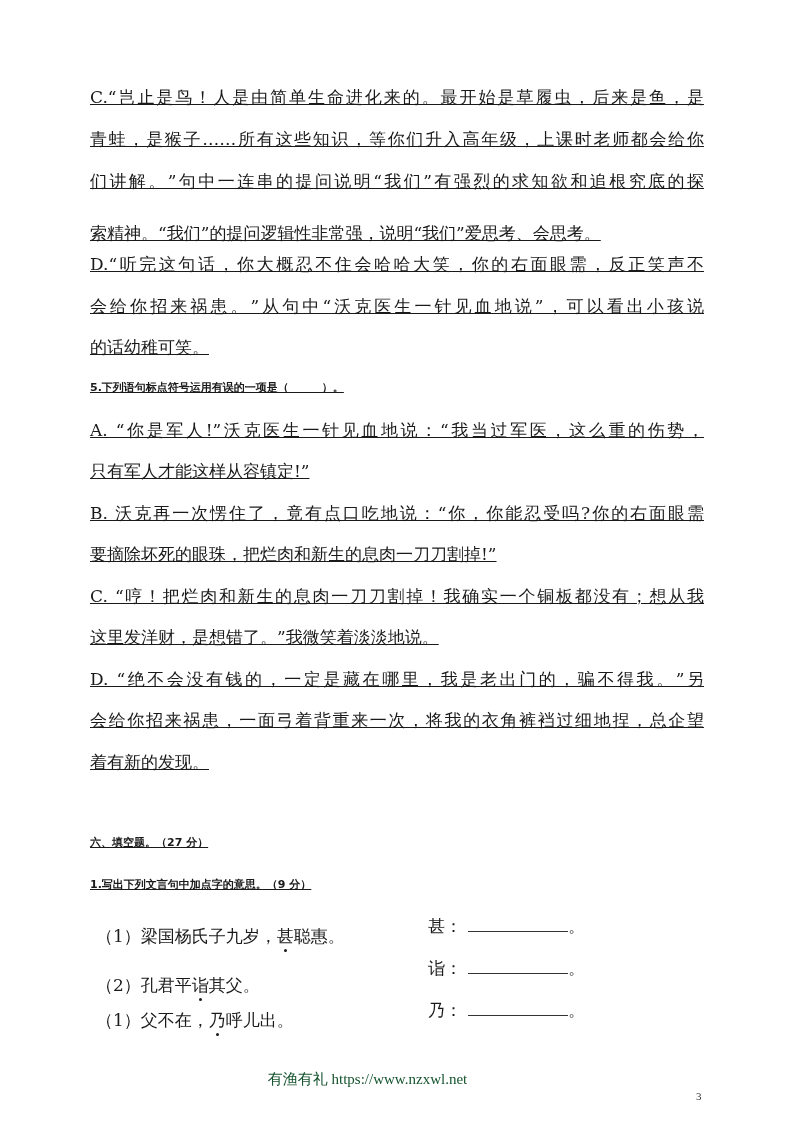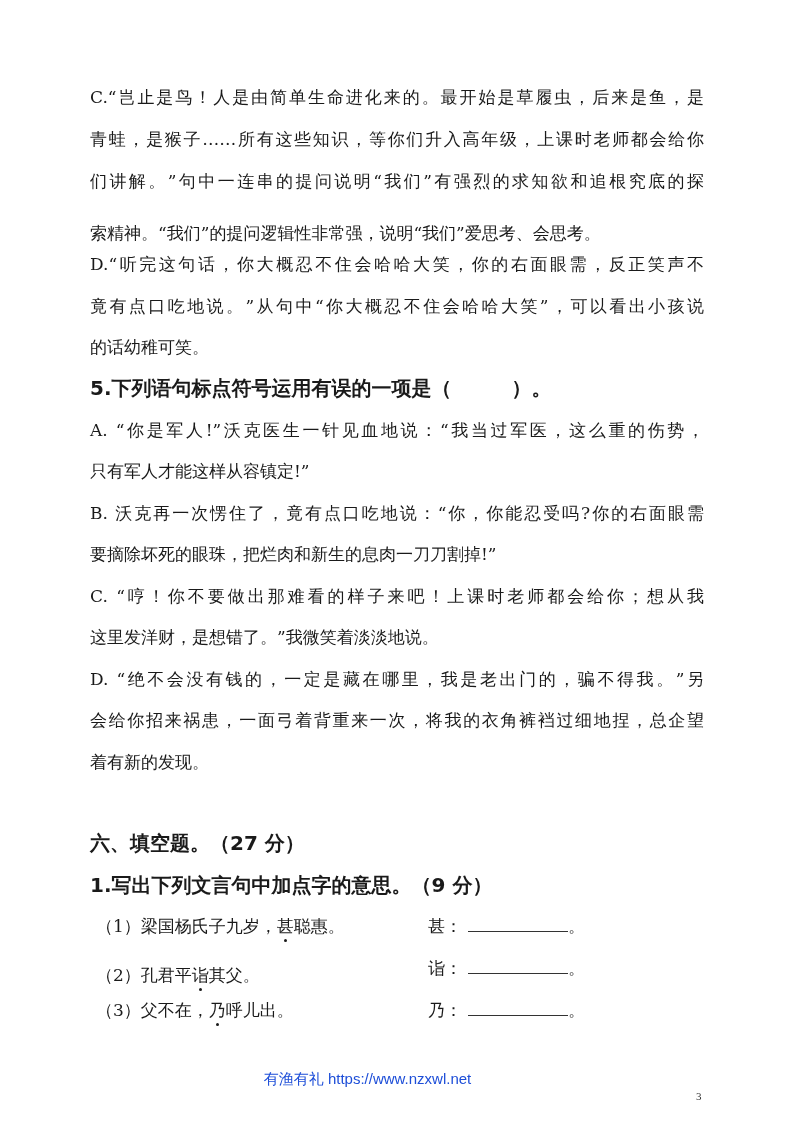--- a/index.html
+++ b/index.html
@@ -1,62 +1,62 @@
 <!DOCTYPE html>
 <html><head>
 <meta charset="utf-8">
 <style>
   html, body { margin:0; padding:0; background:#ffffff; }
   body { width:793px; height:1122px; position:relative; overflow:hidden;
          font-family:"DejaVu Serif","Liberation Serif",serif; color:#1a1a1a; }
   .line { position:absolute; left:90px; width:614px; font-size:17px; line-height:22px;
-          white-space:nowrap; text-align:justify; text-align-last:justify; }
+          white-space:nowrap; text-align:justify; text-align-last:justify;text-decoration:underline; }
   .line.last { text-align-last:left; }
-  .bold { font-family:"DejaVu Sans","Liberation Sans",sans-serif; font-weight:bold; font-size:20px; text-align-last:left; }
-  .sub { position:absolute; left:96px; font-size:17px; line-height:22px; white-space:nowrap; }
+  .bold { font-family:"DejaVu Sans","Liberation Sans",sans-serif; font-weight:bold; font-size:11px; text-align-last:left; }
+  .sub { position:absolute; left:96px; font-size:17px; line-height:22px; white-space:nowrap;margin-top:10px; }
   .dot { position:relative; display:inline-block; }
   .dot::after { content:""; position:absolute; left:50%; bottom:-5px; width:3px; height:3px;
                 margin-left:-1.5px; border-radius:50%; background:#1a1a1a; }
   .ans { position:absolute; left:428px; font-size:17px; line-height:22px; white-space:nowrap; }
   .blank { display:inline-block; width:100px; border-bottom:1px solid #333; height:16px; vertical-align:baseline; margin-left:6px; }
   .footer { position:absolute; top:1070px; left:0; width:735px; text-align:center;
-            font-family:Liberation Sans, sans-serif; font-size:15px; color:#1d4ed8; }
+            font-family:Liberation Serif, serif; font-size:15px; color:#14532d; }
   .pagenum { position:absolute; top:1090px; left:696px; font-size:11px; color:#333;
              font-family:"Liberation Serif",serif; }
 </style>
 </head>
 <body>
 
 <div>
   <div class="line" style="top:86px">C.“岂止是鸟！人是由简单生命进化来的。最开始是草履虫，后来是鱼，是</div>
   <div class="line" style="top:128px">青蛙，是猴子……所有这些知识，等你们升入高年级，上课时老师都会给你</div>
   <div class="line" style="top:170px">们讲解。”句中一连串的提问说明“我们”有强烈的求知欲和追根究底的探</div>
   <div class="line last" style="top:222px">索精神。“我们”的提问逻辑性非常强，说明“我们”爱思考、会思考。</div>
 </div>
 
 <div>
   <div class="line" style="top:253px">D.“听完这句话，你大概忍不住会哈哈大笑，你的右面眼需，反正笑声不</div>
-  <div class="line" style="top:295px">竟有点口吃地说。”从句中“你大概忍不住会哈哈大笑”，可以看出小孩说</div>
+  <div class="line" style="top:295px">会给你招来祸患。”从句中“沃克医生一针见血地说”，可以看出小孩说</div>
   <div class="line last" style="top:336px">的话幼稚可笑。</div>
 </div>
 
 <div class="line bold" style="top:377px">5.下列语句标点符号运用有误的一项是（　　　）。</div>
 
 <div>
   <div class="line" style="top:419px">A. “你是军人!”沃克医生一针见血地说：“我当过军医，这么重的伤势，</div>
   <div class="line last" style="top:460px">只有军人才能这样从容镇定!”</div>
 </div>
 
 <div>
   <div class="line" style="top:502px">B. 沃克再一次愣住了，竟有点口吃地说：“你，你能忍受吗?你的右面眼需</div>
   <div class="line last" style="top:543px">要摘除坏死的眼珠，把烂肉和新生的息肉一刀刀割掉!”</div>
 </div>
 
 <div>
-  <div class="line" style="top:585px">C. “哼！你不要做出那难看的样子来吧！上课时老师都会给你；想从我</div>
+  <div class="line" style="top:585px">C. “哼！把烂肉和新生的息肉一刀刀割掉！我确实一个铜板都没有；想从我</div>
   <div class="line last" style="top:626px">这里发洋财，是想错了。”我微笑着淡淡地说。</div>
 </div>
 
 <div>
   <div class="line" style="top:668px">D. “绝不会没有钱的，一定是藏在哪里，我是老出门的，骗不得我。”另</div>
   <div class="line" style="top:709px">会给你招来祸患，一面弓着背重来一次，将我的衣角裤裆过细地捏，总企望</div>
   <div class="line last" style="top:751px">着有新的发现。</div>
 </div>
 
 <div class="line bold" style="top:832px">六、填空题。（27 分）</div>
@@ -75,21 +75,21 @@
   <div class="sub" style="top:964px">
     <span>（2）孔君平</span><span class="dot">诣</span><span>其父。</span>
   </div>
   <div class="ans" style="top:957px">
     <span>诣：</span><span class="blank"></span><span>。</span>
   </div>
 </div>
 
 <div>
   <div class="sub" style="top:999px">
-    <span>（3）父不在，</span><span class="dot">乃</span><span>呼儿出。</span>
+    <span>（1）父不在，</span><span class="dot">乃</span><span>呼儿出。</span>
   </div>
   <div class="ans" style="top:999px">
     <span>乃：</span><span class="blank"></span><span>。</span>
   </div>
 </div>
 
 <div class="footer">有渔有礼 https://www.nzxwl.net</div>
 <div class="pagenum">3</div>
 
 </body></html>

